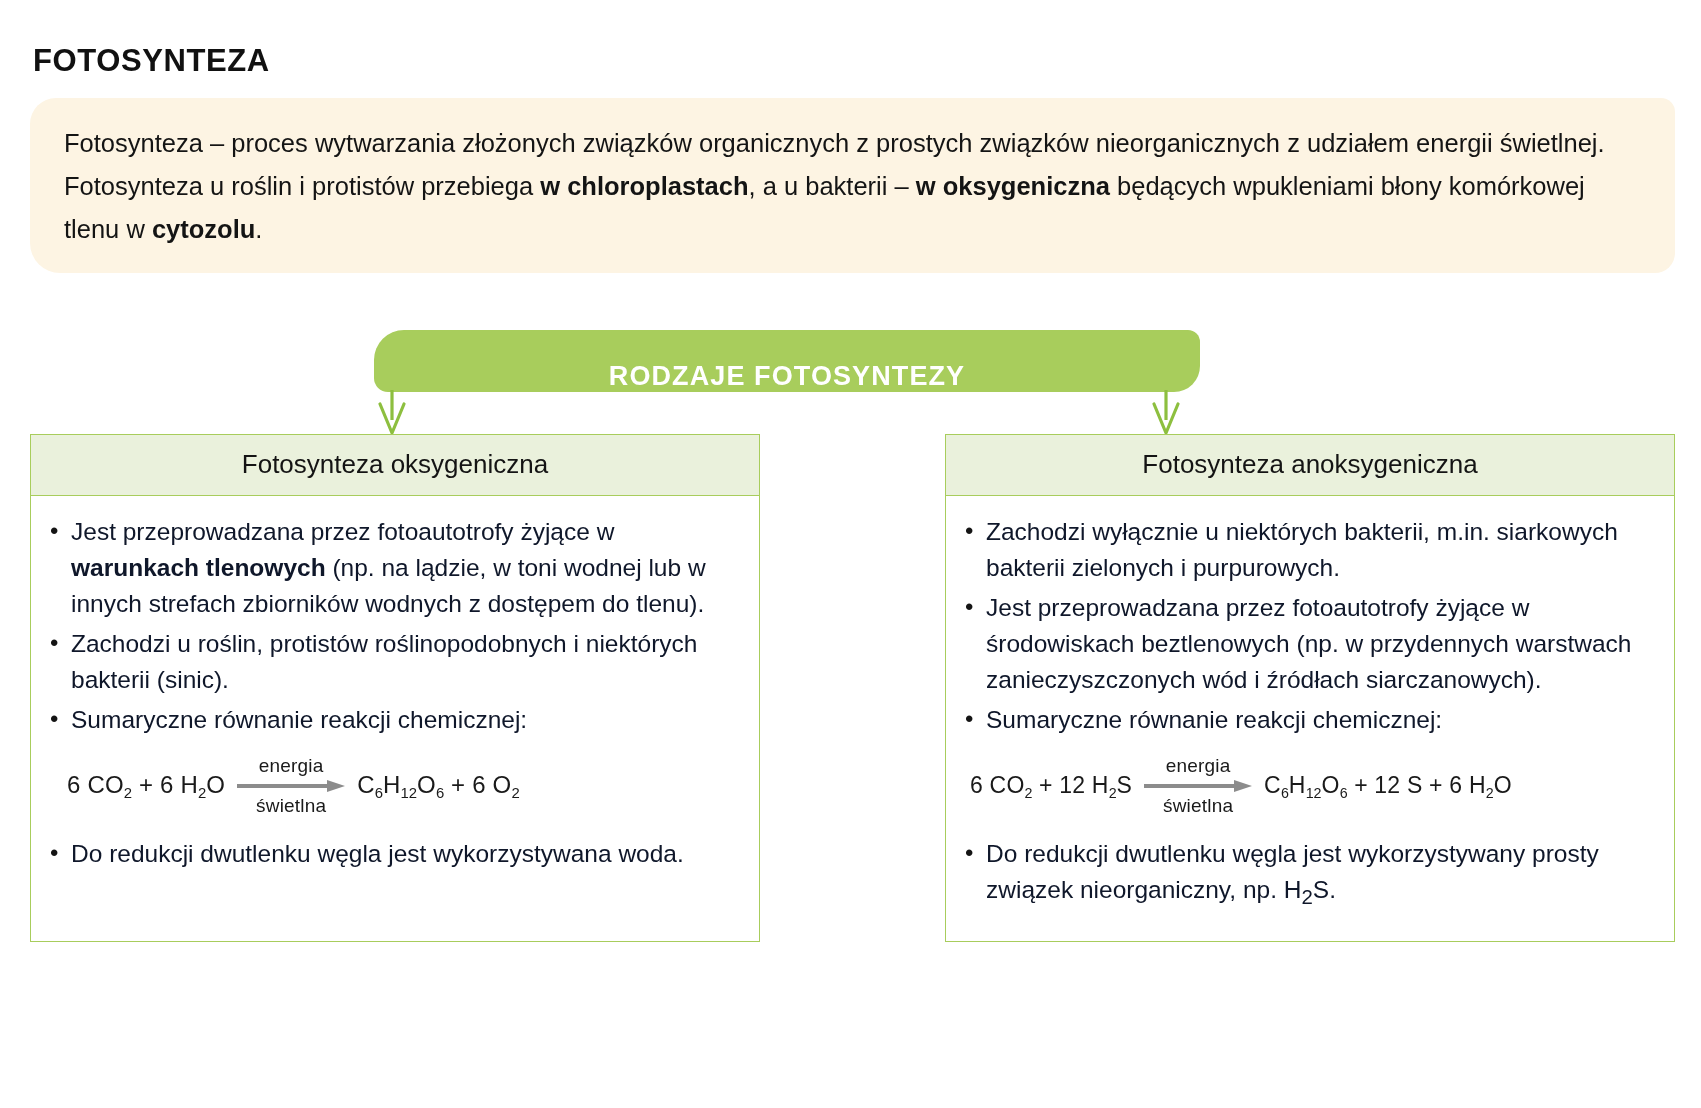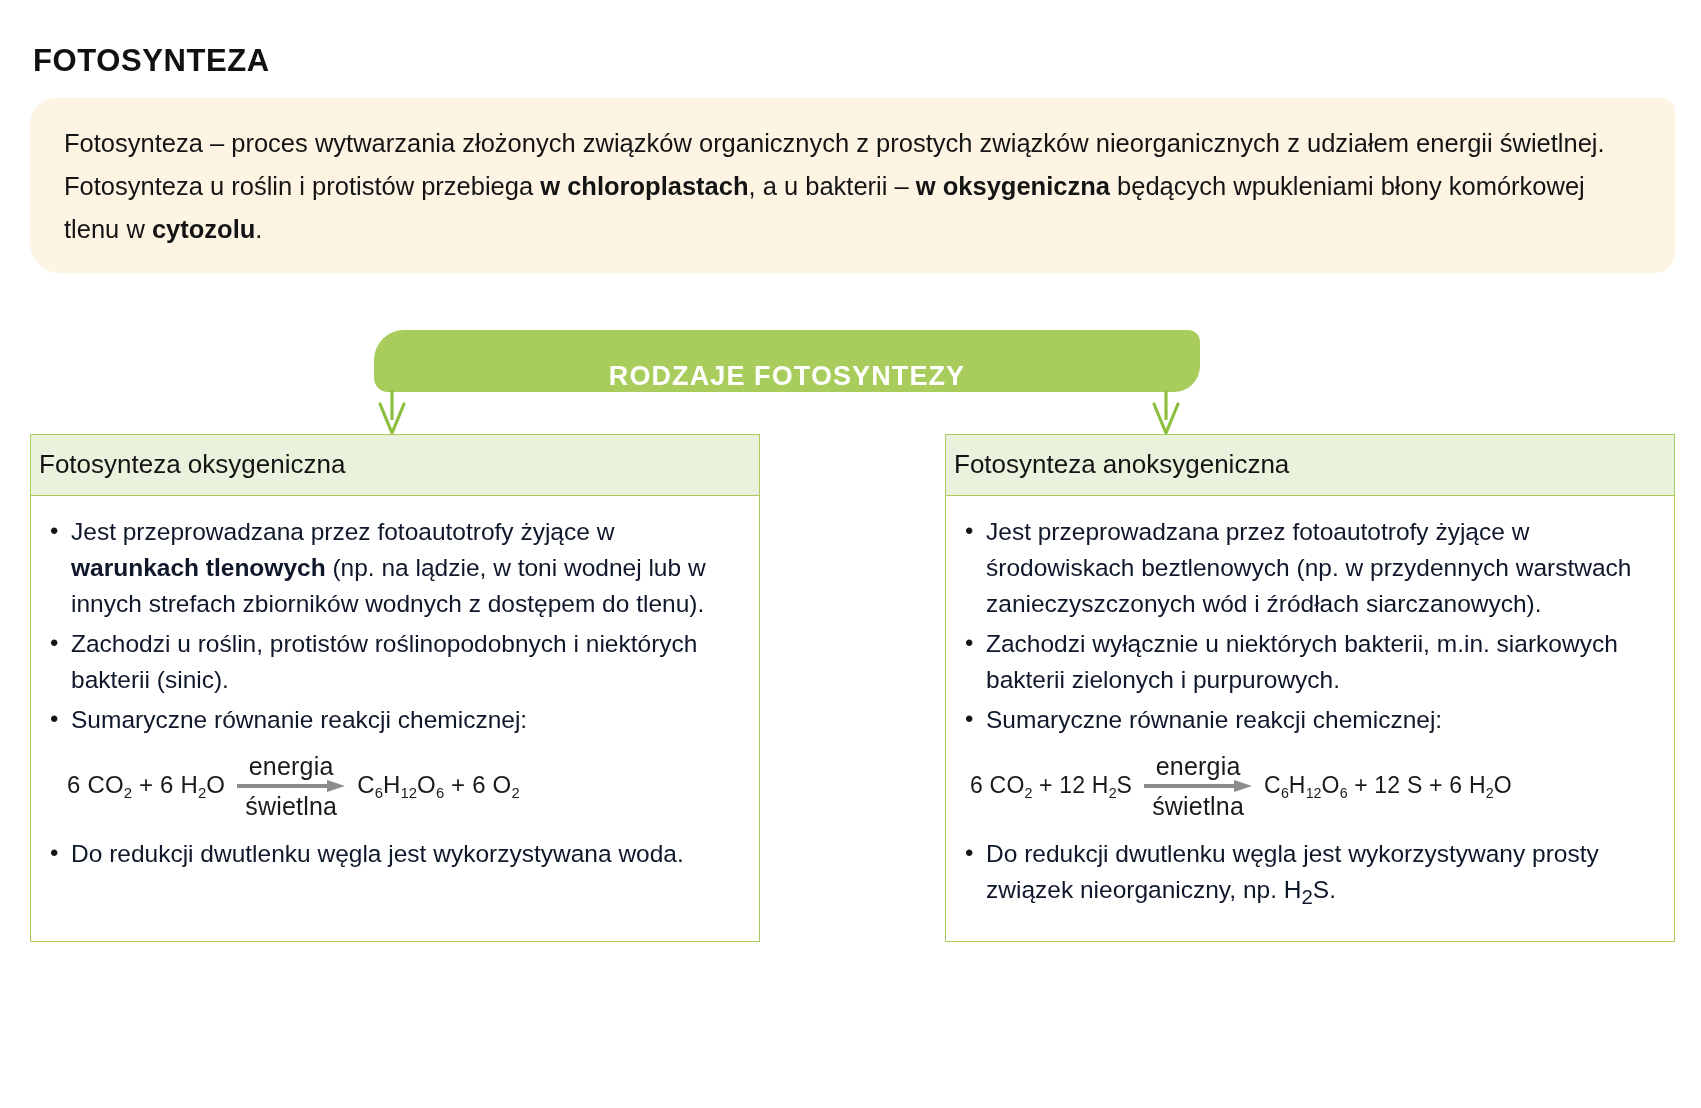--- a/index.html
+++ b/index.html
@@ -93,20 +93,21 @@
     justify-content: space-between;
   }
   .column {
     width: 730px;
     border: 1.6px solid #a8cd5c;
     background: #ffffff;
   }
   .col-header {
     background: #eaf1dc;
     border-bottom: 1.6px solid #a8cd5c;
+    text-align: center;
     padding: 14px 8px 15px 8px;
     font-size: 26px;
     font-weight: 400;
     color: #141414;
   }
   .col-body {
     padding: 18px 20px 22px 14px;
   }
   ul.bullets {
     list-style: none;
@@ -152,21 +153,21 @@
   }
   .eq-arrow {
     display: inline-flex;
     flex-direction: column;
     align-items: center;
     margin: 0 10px;
     position: relative;
     min-width: 112px;
   }
   .eq-arrow .lbl {
-    font-size: 25px;
+    font-size: 19px;
     line-height: 24px;
     font-weight: 300;
     color: #1a1a1a;
   }
   .eq-arrow .arrow-line {
     width: 108px;
     height: 14px;
     position: relative;
     margin: 1px 0;
   }
@@ -250,24 +251,24 @@
         </li>
       </ul>
     </div>
   </div>
 
   <div class="column">
     <div class="col-header">Fotosynteza anoksygeniczna</div>
     <div class="col-body">
       <ul class="bullets">
         <li>
+          <span>Zachodzi wyłącznie u niektórych bakterii, m.in. siarkowych bakterii zielonych i purpurowych.</span>
+        </li>
+        <li>
           <span>Jest przeprowadzana przez fotoautotrofy żyjące w środowiskach beztlenowych (np. w przydennych warstwach zanieczyszczonych wód i źródłach siarczanowych).</span>
-        </li>
-        <li>
-          <span>Zachodzi wyłącznie u niektórych bakterii, m.in. siarkowych bakterii zielonych i purpurowych.</span>
         </li>
         <li>
           <span>Sumaryczne równanie reakcji chemicznej:</span>
         </li>
       </ul>
 
       <div class="equation" style="font-size:23px;padding-left:10px;">
         <span class="eq-side">
           <span>6 CO</span><sub>2</sub><span> + 12 H</span><sub>2</sub><span>S</span>
         </span>

